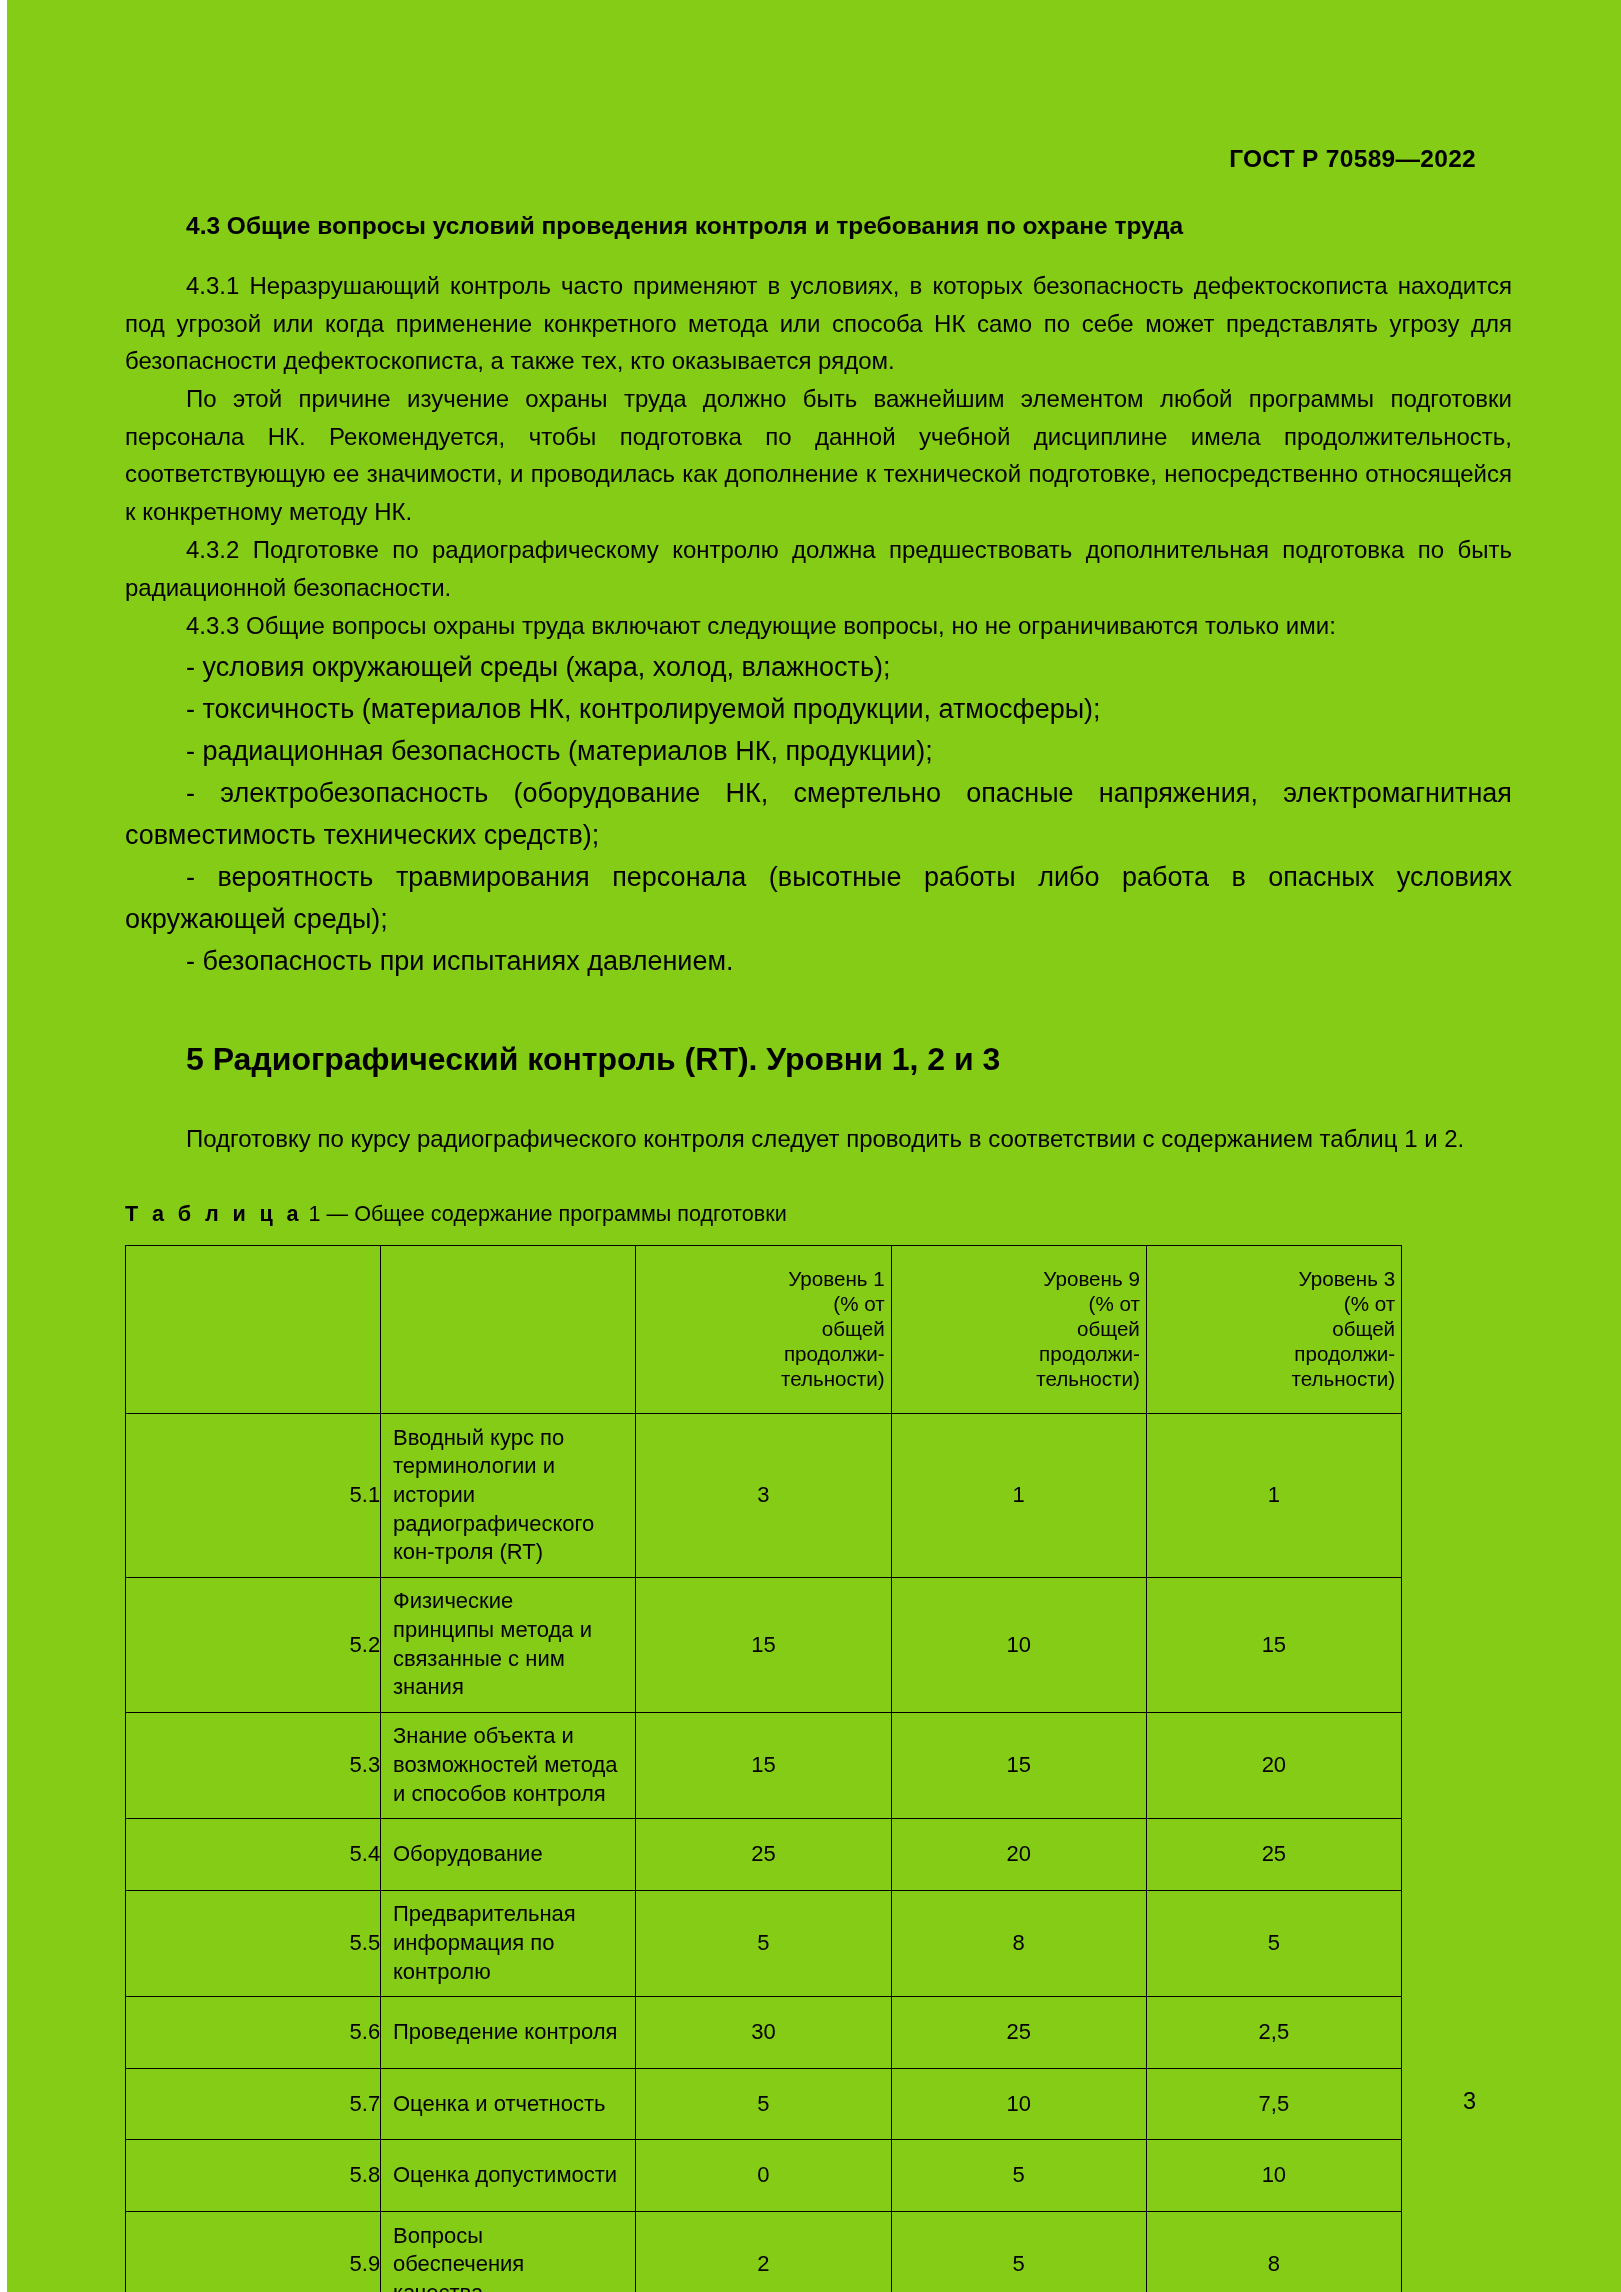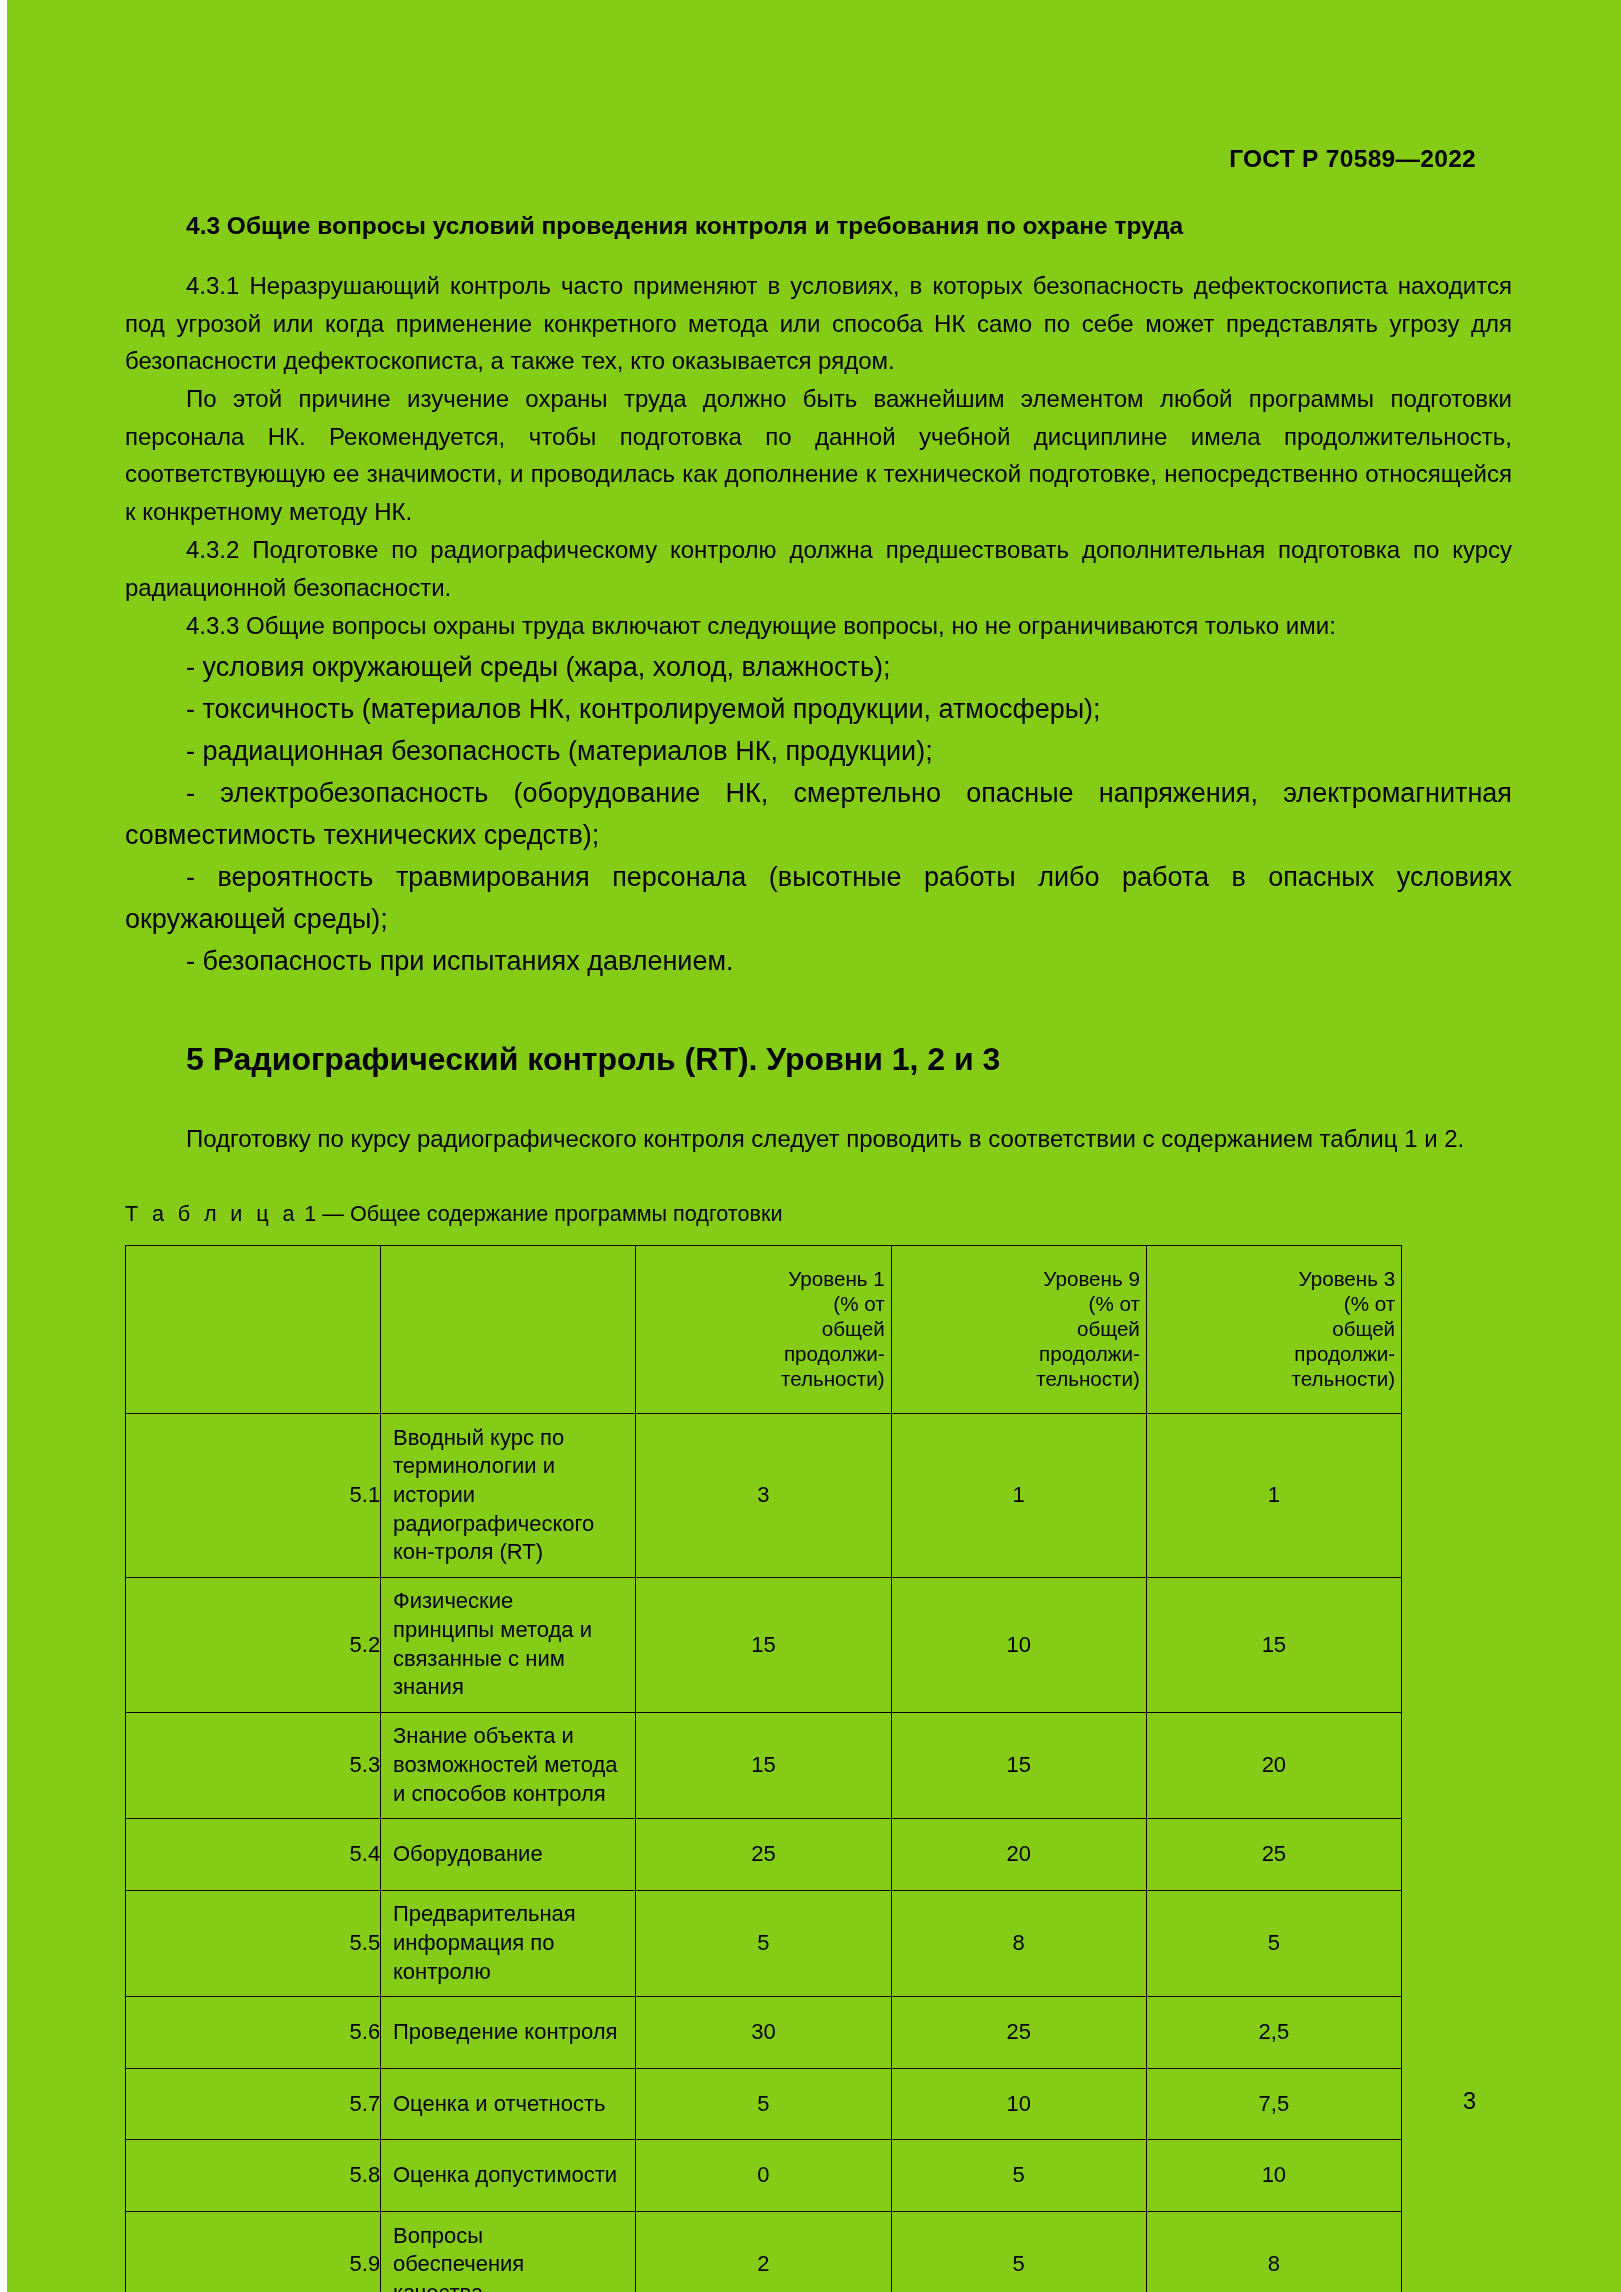--- a/index.html
+++ b/index.html
@@ -77,20 +77,21 @@
   .spacer-lg { height: 57px; }
 
   
   .table-caption {
     font-size: 21.6px;
     margin: 0 0 17.6px 0;
     line-height: 1.3;
   }
   .table-caption .sp {
     letter-spacing: 3.9px;
+    font-weight: bold;
   }
 
   
   table.gost {
     border-collapse: collapse;
     width: 1277px;
     margin-left: 0;
     table-layout: fixed;
   }
   table.gost td, table.gost th {
@@ -141,21 +142,21 @@
   <div class="running-header">ГОСТ Р 70589—2022</div>
 
   <div class="content">
 
     <h3 class="clause-head">4.3  Общие вопросы условий проведения контроля и требования по охране труда</h3>
 
     <p class="para">4.3.1  Неразрушающий контроль часто применяют в условиях, в которых безопасность дефектоскописта находится под угрозой или когда применение конкретного метода или способа НК само по себе может представлять угрозу для безопасности дефектоскописта, а также тех, кто оказывается рядом.</p>
 
     <p class="para">По этой причине изучение охраны труда должно быть важнейшим элементом любой программы подготовки персонала НК. Рекомендуется, чтобы подготовка по данной учебной дисциплине имела продолжительность, соответствующую ее значимости, и проводилась как дополнение к технической подготовке, непосредственно относящейся к конкретному методу НК.</p>
 
-    <p class="para">4.3.2  Подготовке по радиографическому контролю должна предшествовать дополнительная подготовка по курсу радиационной безопасности.</p>
+    <p class="para">4.3.2  Подготовке по радиографическому контролю должна предшествовать дополнительная подготовка по быть радиационной безопасности.</p>
 
     <p class="para">4.3.3  Общие вопросы охраны труда включают следующие вопросы, но не ограничиваются только ими:</p>
 
     <p class="bullet">- условия окружающей среды (жара, холод, влажность);</p>
     <p class="bullet">- токсичность (материалов НК, контролируемой продукции, атмосферы);</p>
     <p class="bullet">- радиационная безопасность (материалов НК, продукции);</p>
     <p class="bullet">- электробезопасность (оборудование НК, смертельно опасные напряжения, электромагнитная совместимость технических средств);</p>
     <p class="bullet">- вероятность травмирования персонала (высотные работы либо работа в опасных условиях окружающей среды);</p>
     <p class="bullet">- безопасность при испытаниях давлением.</p>
 

